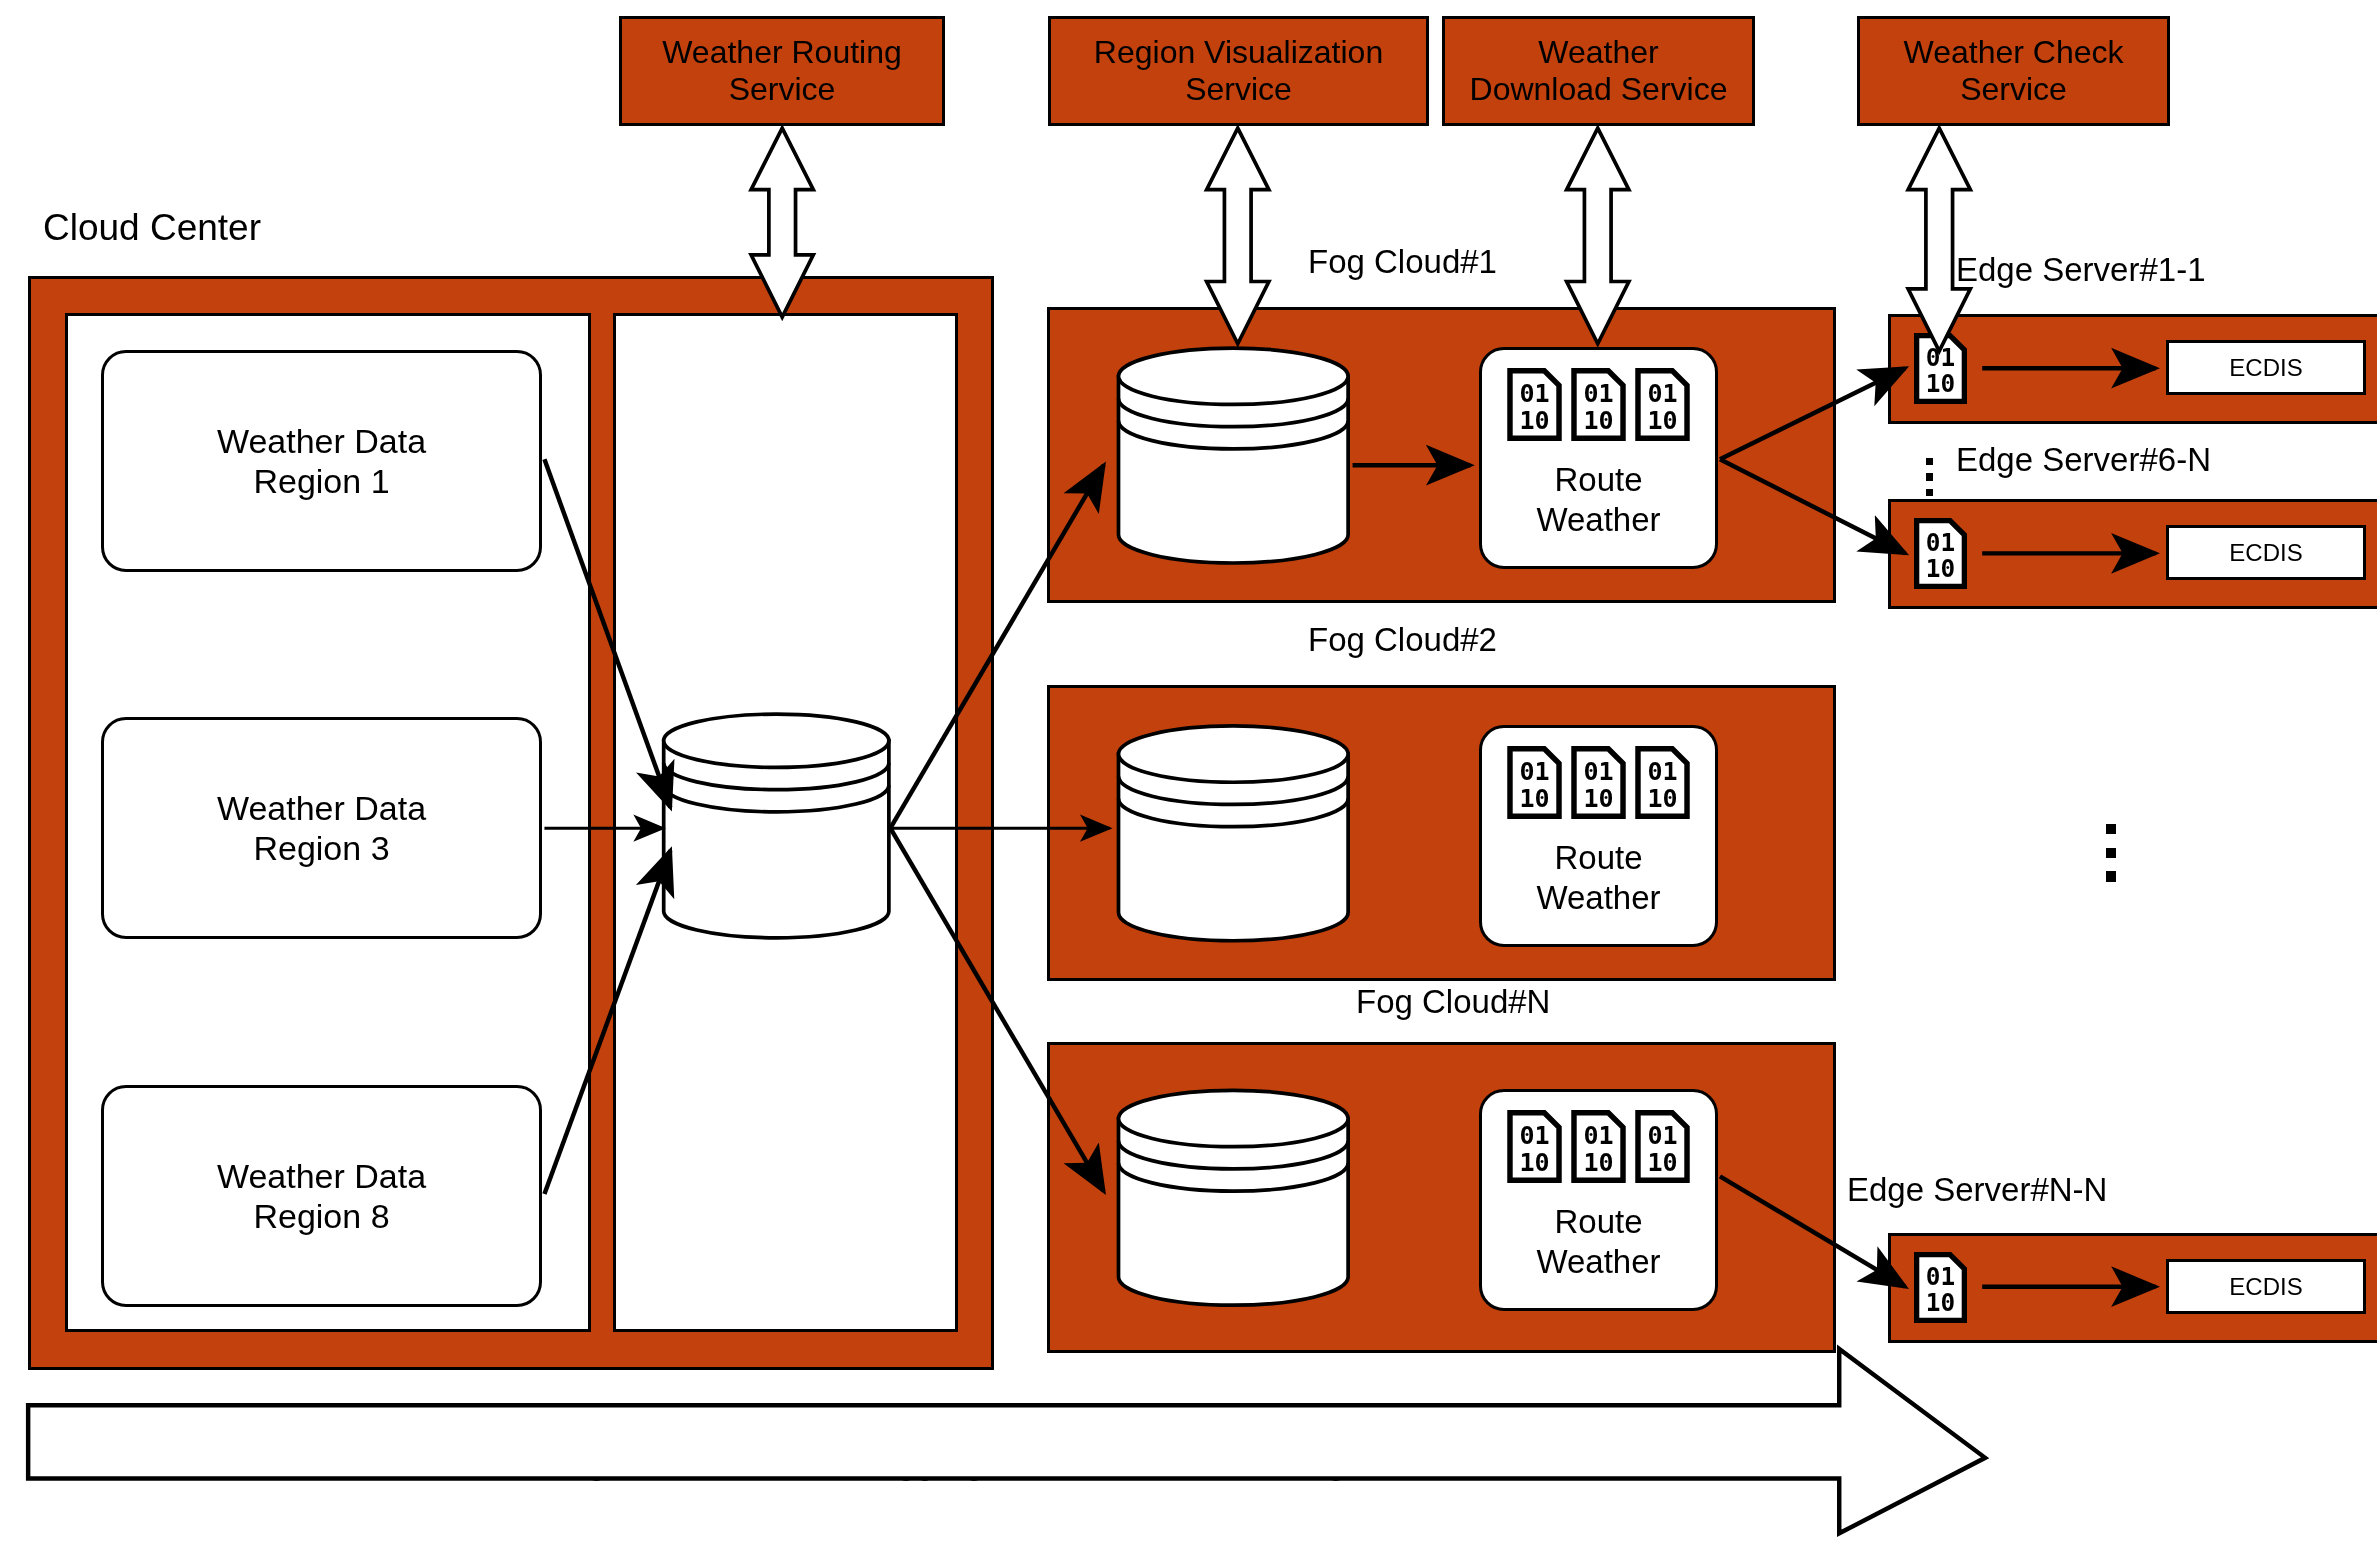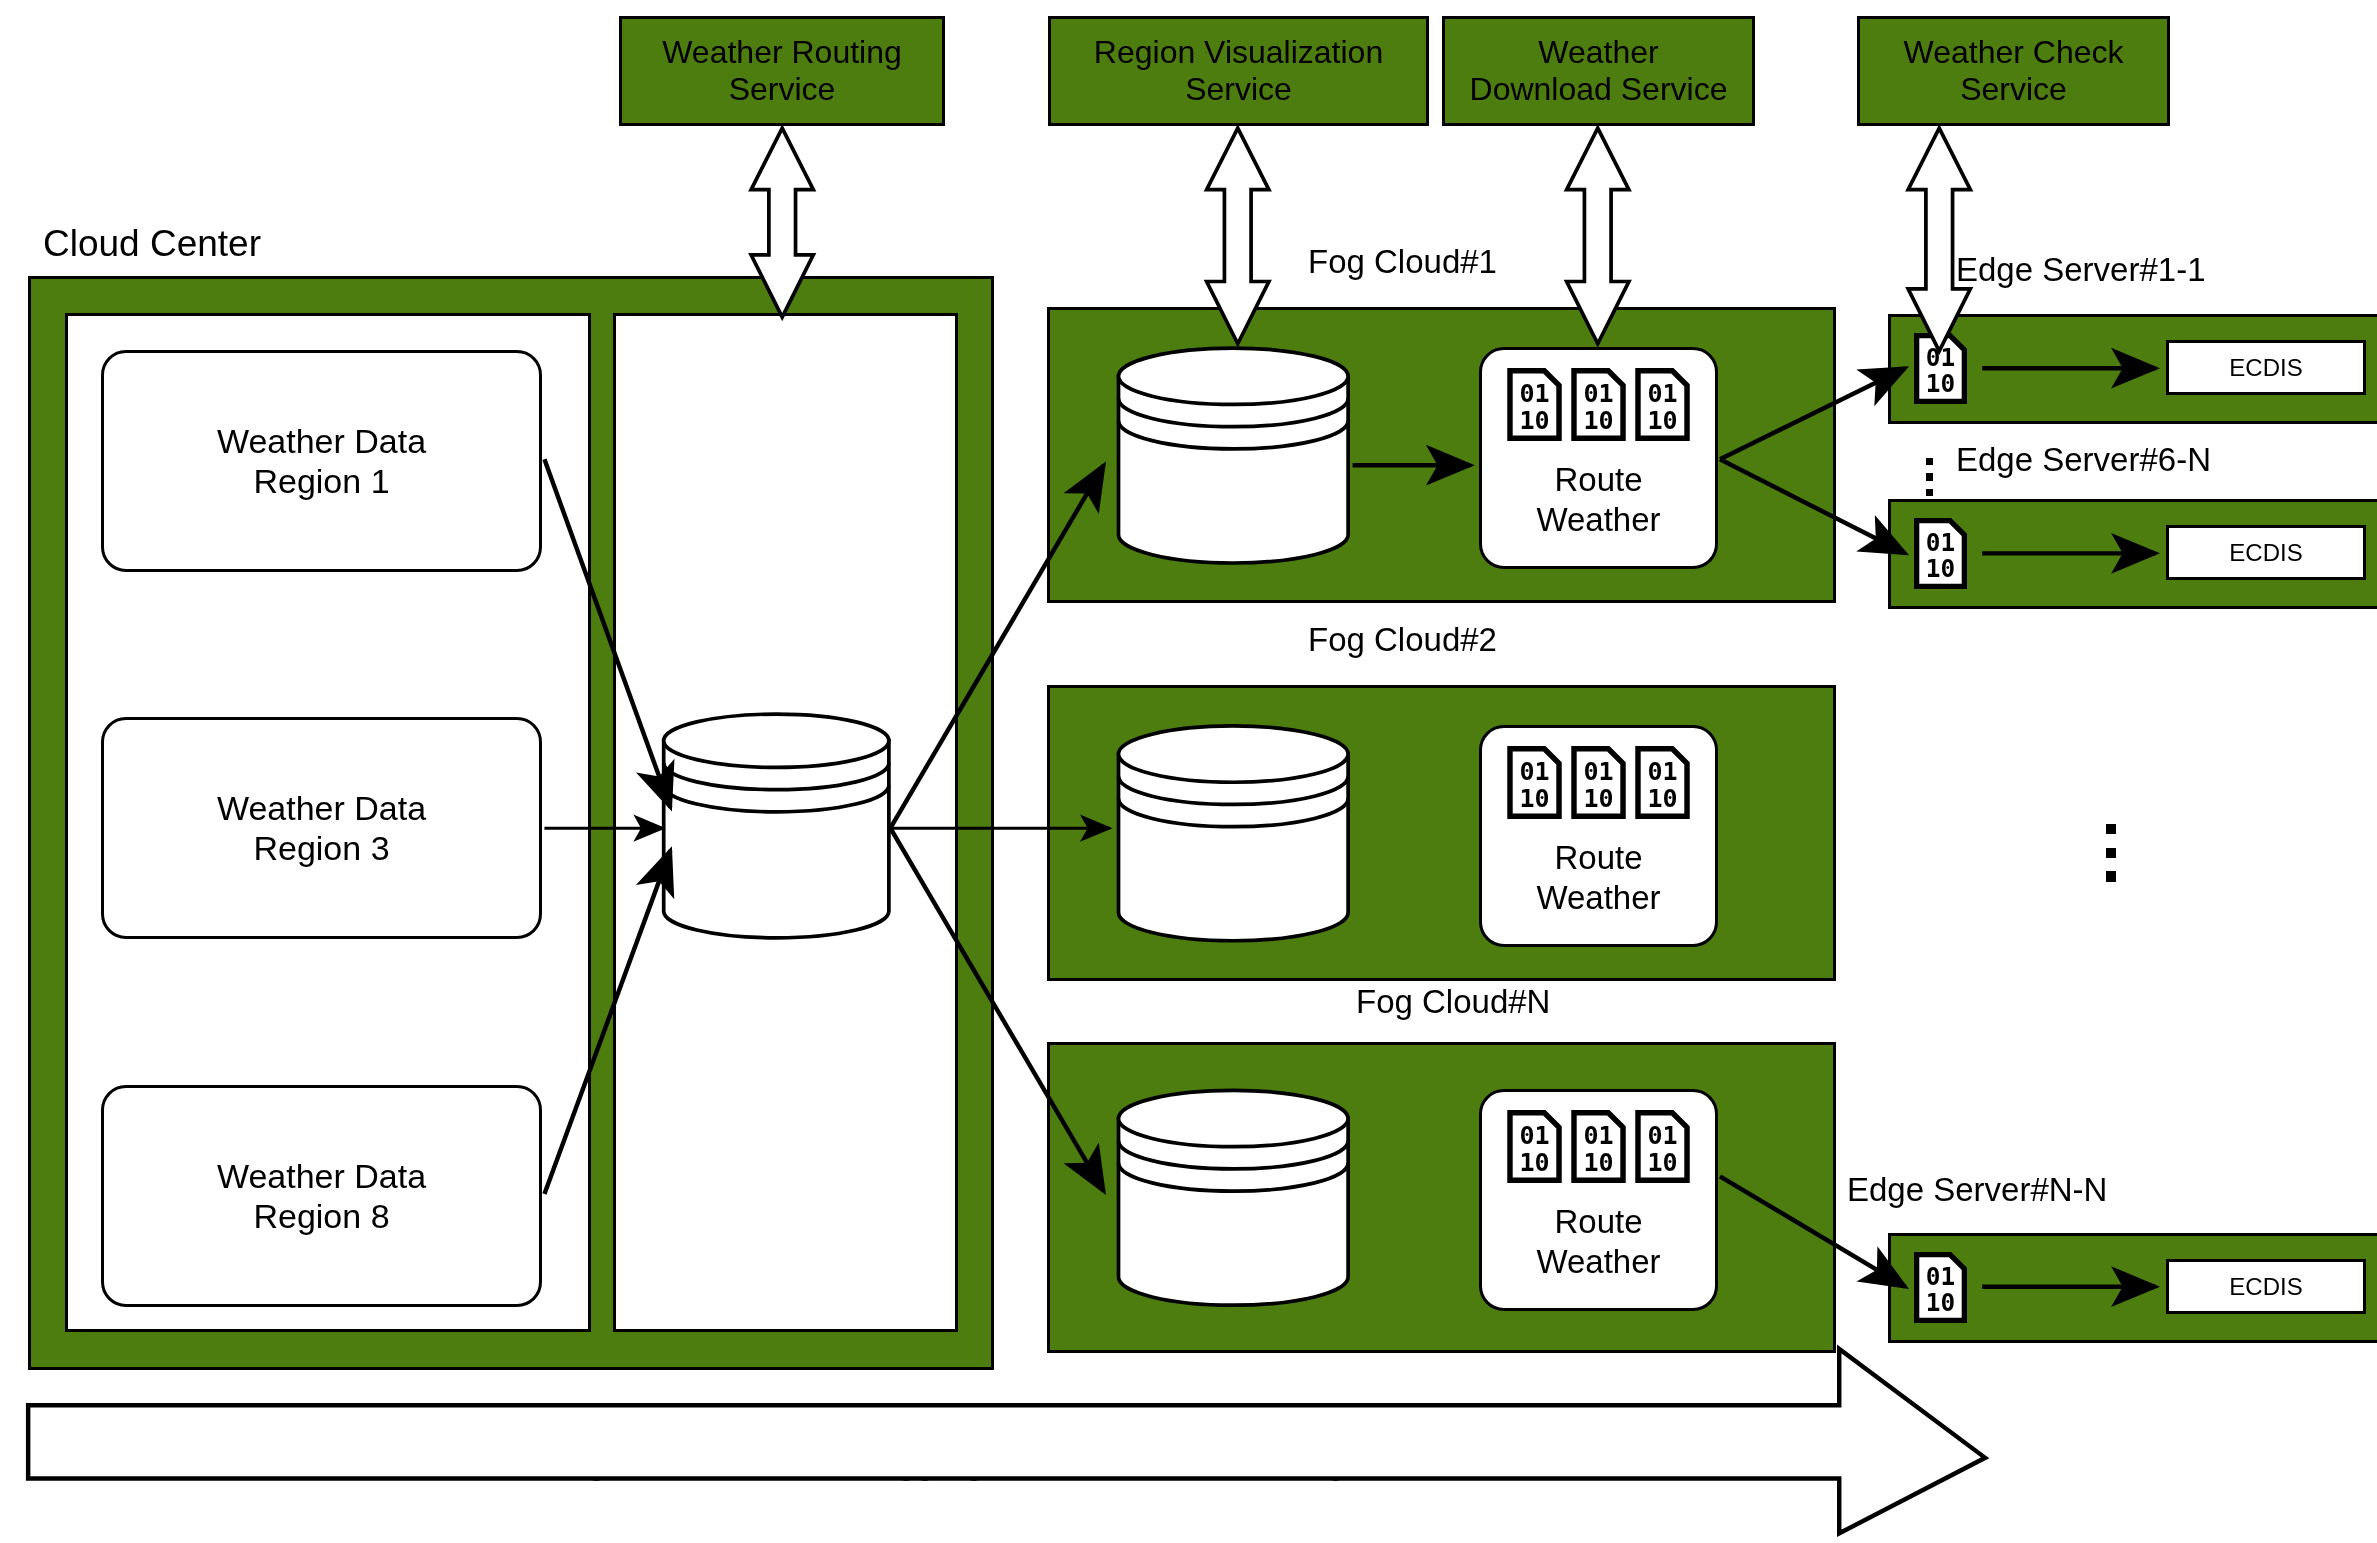--- a/index.html
+++ b/index.html
@@ -13,21 +13,21 @@
     width:2377px;
     height:1543px;
     background:#ffffff;
     overflow:hidden;
   }
   
   .abs{position:absolute;}
   .box{
     position:absolute;
     border:3.7px solid #000;
-    background:#4d7c0f;
+    background:#c2410c;
     box-sizing:border-box;
   }
   .thinbox{
     position:absolute;
     border:3px solid #000;
     background:#fff;
     box-sizing:border-box;
   }
   .centertext{
     display:flex;
@@ -131,21 +131,21 @@
     </div>
   </div>
 
   <div class="box centertext svc" style="left:1857px;top:16.3px;width:313px;height:110px;">
     <div>
       <div>Weather Check</div>
       <div>Service</div>
     </div>
   </div>
 
-  <div class="lbl" style="left:43px;top:224px;font-size:37px;">Cloud Center</div>
+  <div class="lbl" style="left:43px;top:208px;font-size:37px;">Cloud Center</div>
 
   <div class="box" style="left:28px;top:276px;width:966px;height:1094px;"></div>
 
   <div class="thinbox" style="left:65px;top:313px;width:526px;height:1019px;"></div>
 
   <div class="thinbox" style="left:613px;top:313px;width:345px;height:1019px;"></div>
 
   <div class="rounded centertext" style="left:101px;top:350px;width:441px;height:222px;font-size:34px;">
     <div>
       <div>Weather Data</div>

